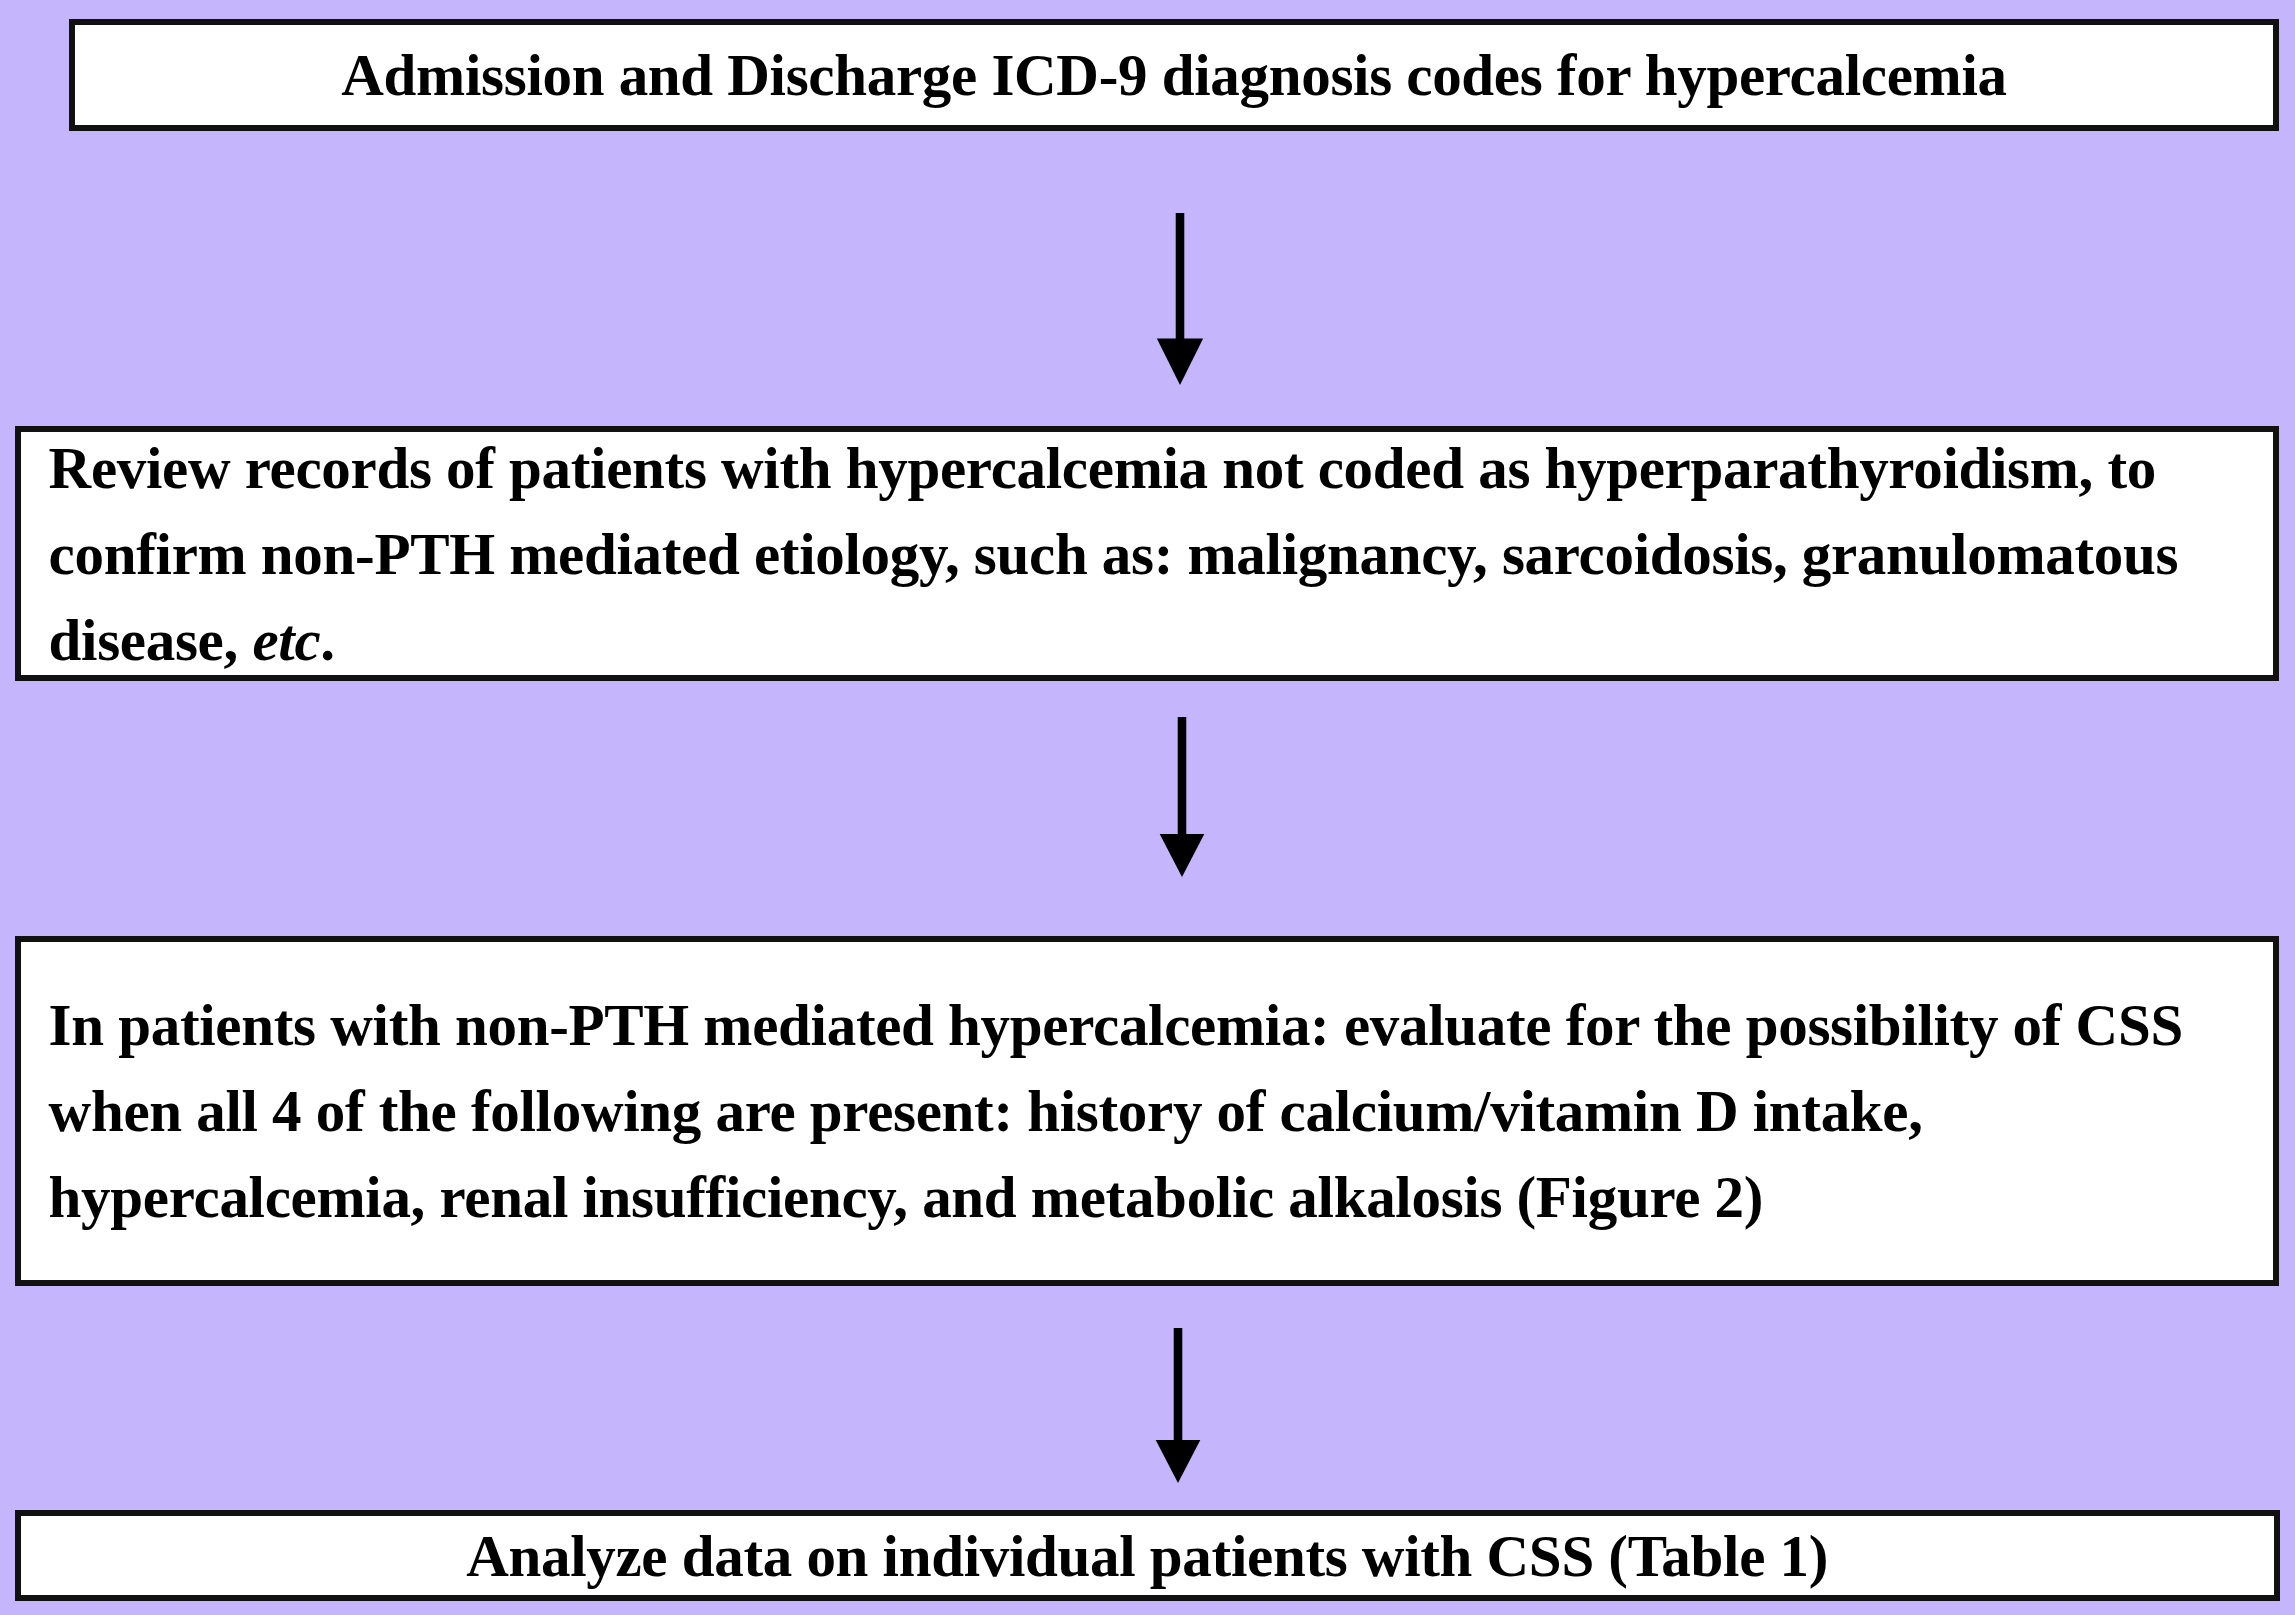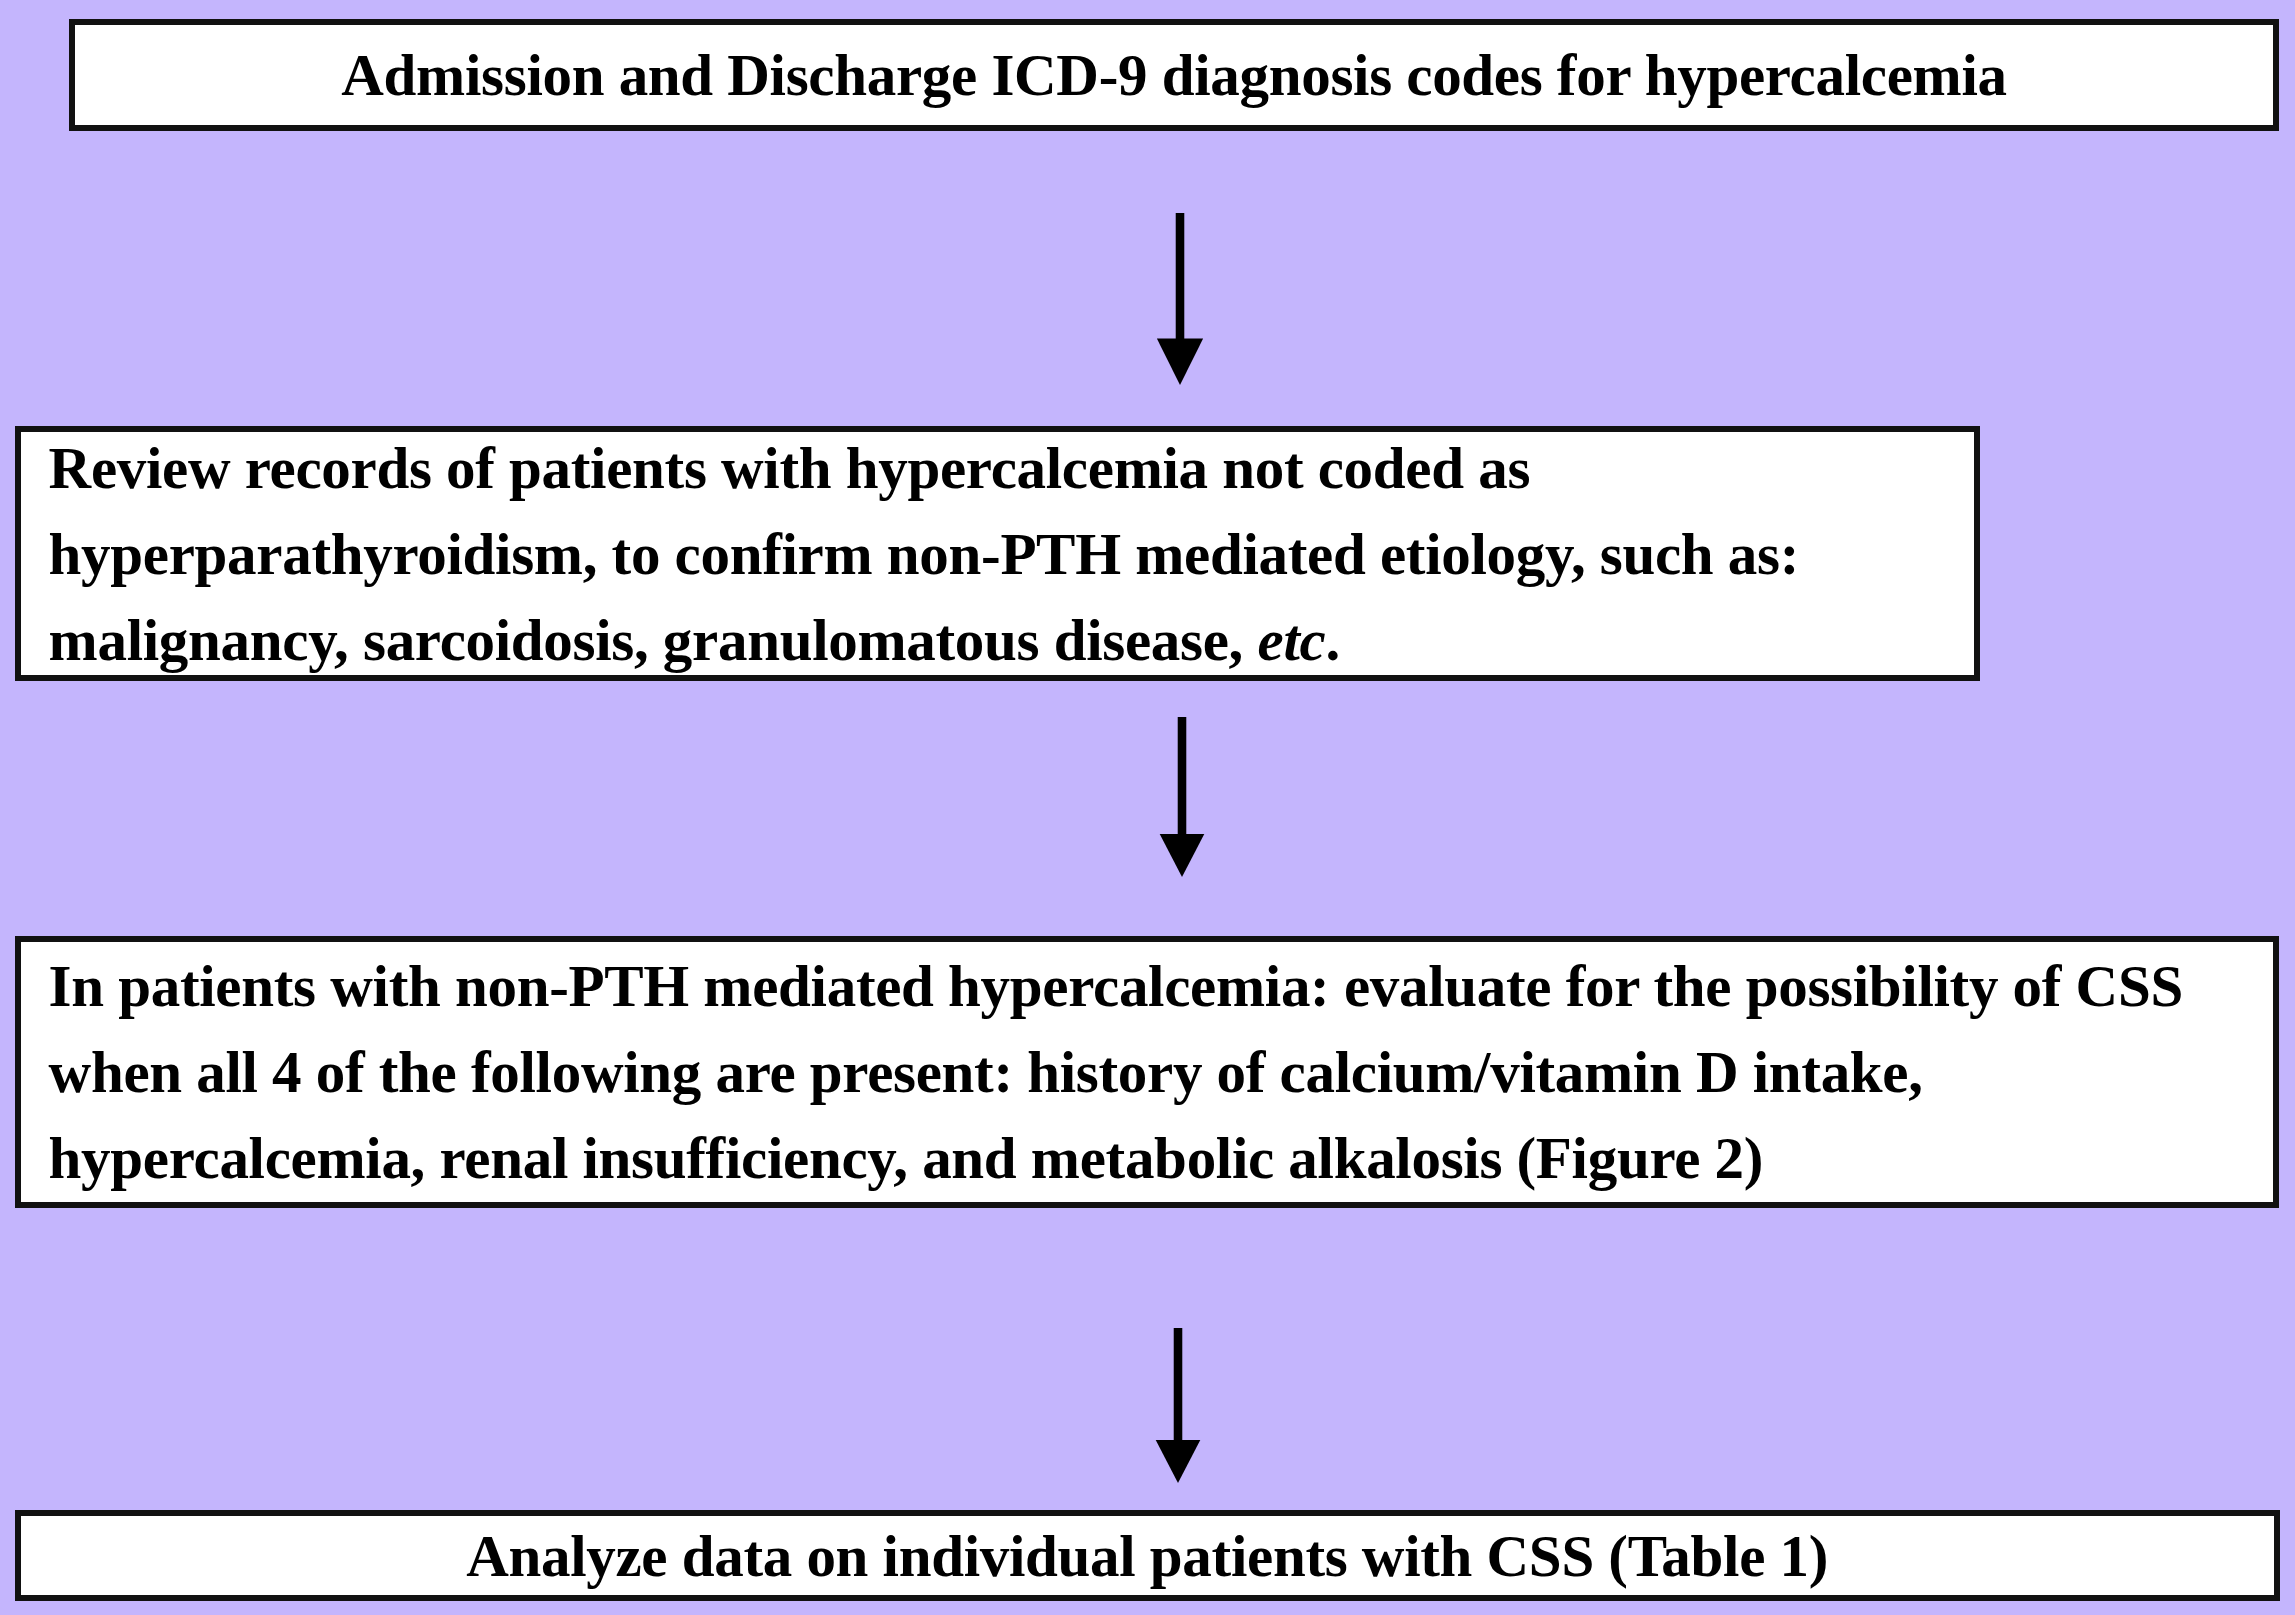--- a/index.html
+++ b/index.html
@@ -32,22 +32,22 @@
     font-size: 59px;
     line-height: 86px;
     letter-spacing: -0.3px;
     white-space: pre-line;
   }
   .center .node-text { text-align: center; }
   .left .node-text  { text-align: left; }
 
   
   #node-1 { left: 69px;  top: 19px;   width: 2210px; height: 112px; }
-  #node-2 { left: 14.6px;  top: 426px;  width: 1965px; height: 255px; }
-  #node-3 { left: 14.6px;  top: 936px; width: 2264px; height: 272px; }
+  #node-2 { left: 14.6px;  top: 426px;  width: 2264px; height: 255px; }
+  #node-3 { left: 14.6px;  top: 936px; width: 2264px; height: 350px; }
   #node-4 { left: 14.6px;  top: 1510px; width: 2265px; height: 91px; }
 
   #node-2 .node-text,
   #node-3 .node-text { padding-left: 28px; padding-right: 17px; }
 
   
   .arrow {
     position: absolute;
     width: 60px;
   }

